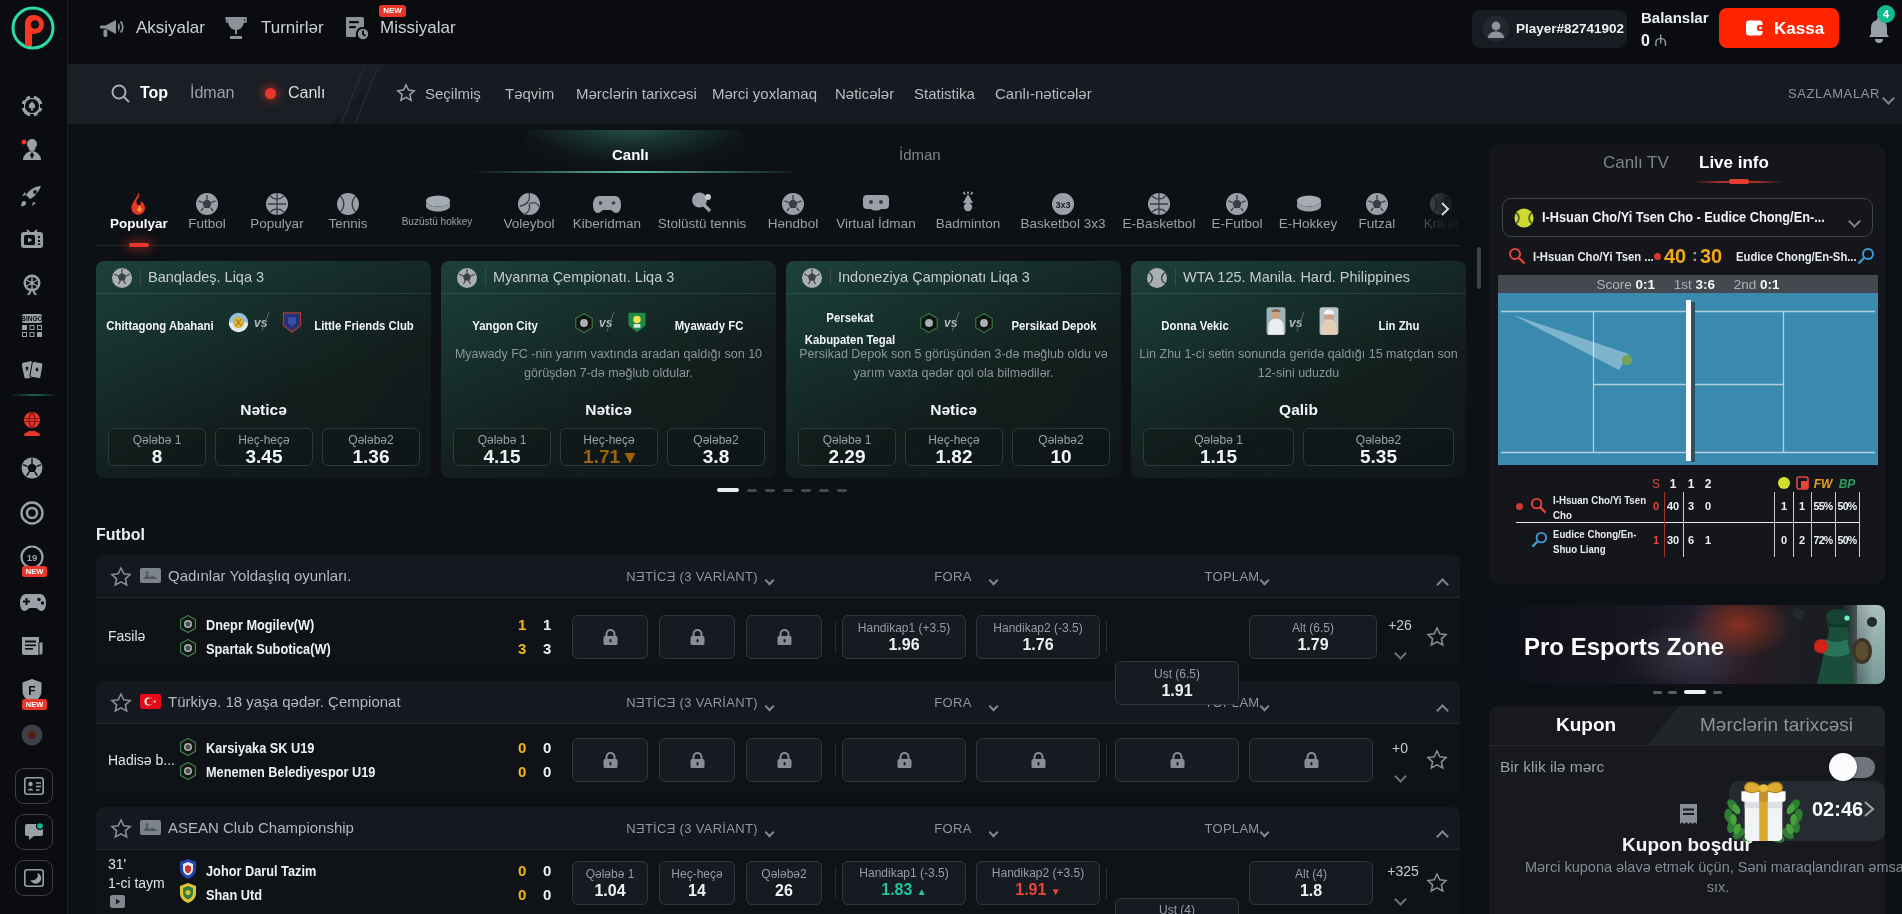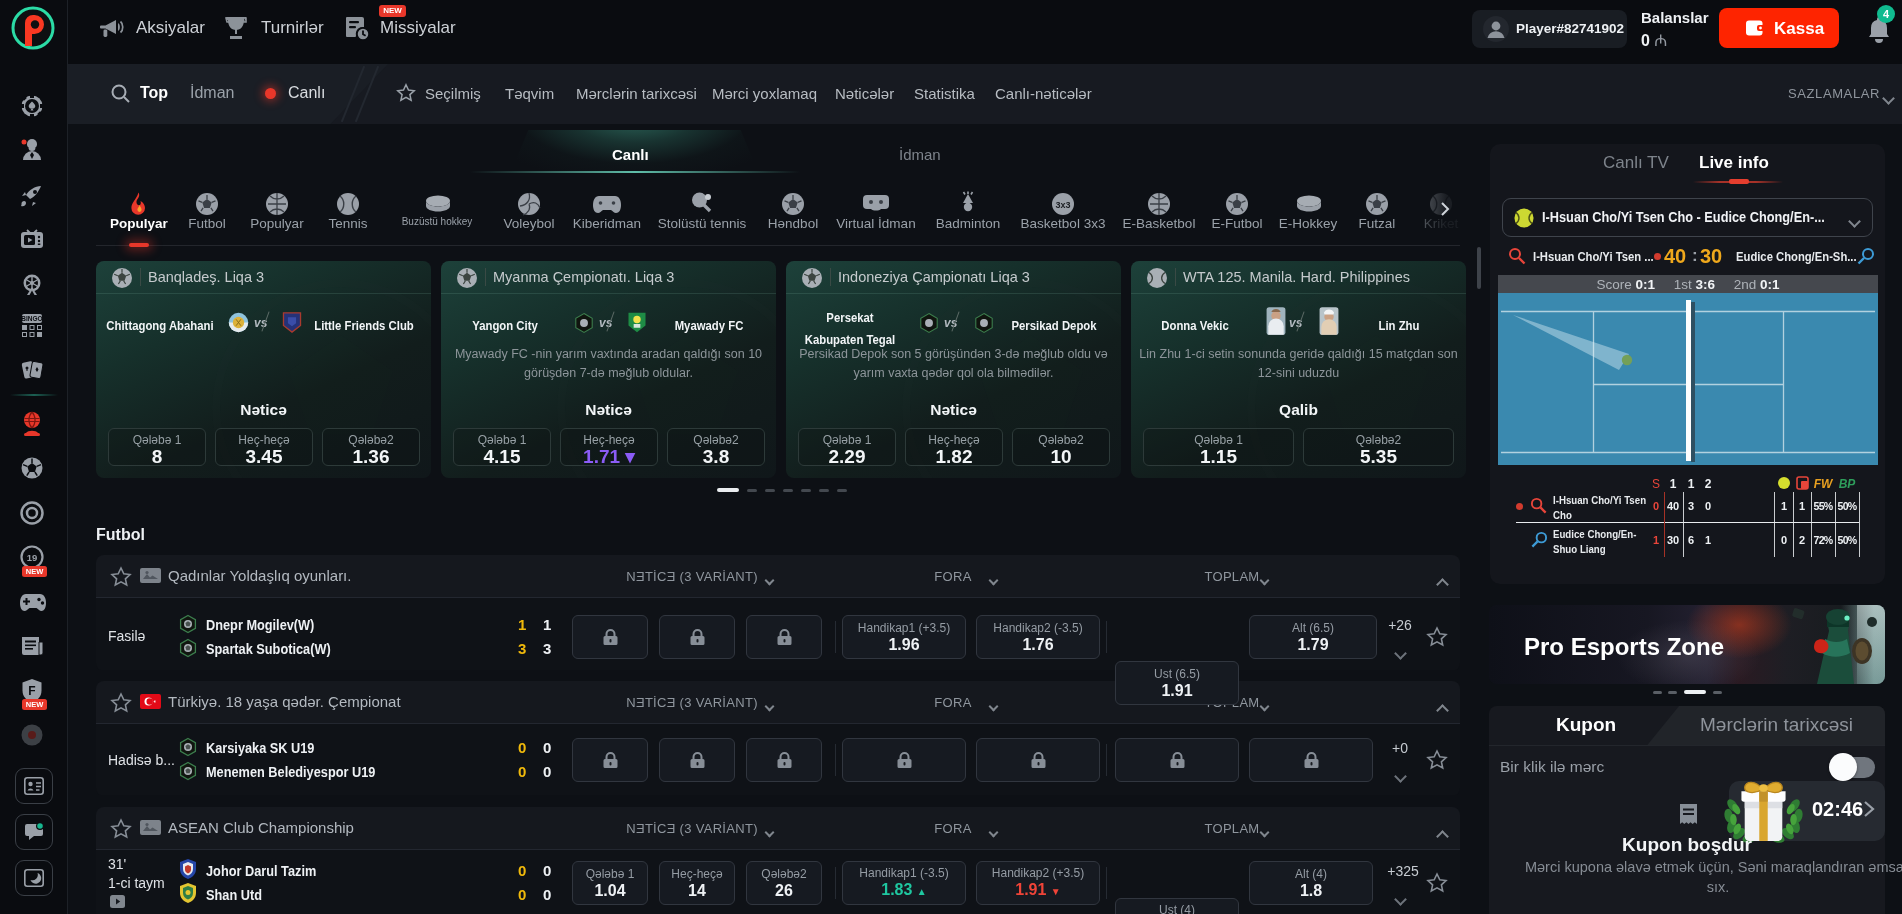--- a/index.html
+++ b/index.html
@@ -250,21 +250,21 @@
 <div style="position:absolute;left:158px;top:55px;font-size:12px;font-style:italic;font-weight:bold;color:#b3bac0;">vs</div>
 <div style="position:absolute;left:169px;top:50px;width:1px;height:21px;background:#5c6a66;transform:rotate(20deg);"></div>
 <div style="position:absolute;left:0;top:140px;width:335px;text-align:center;font-size:15.5px;font-weight:bold;color:#f2f5f7;">Nəticə</div>
 </div>
 <div class="card-btn" style="left:453px;top:428px;width:98px;">
     <div class="lbl">Qələbə 1</div>
     <div class="val" style="color:#f2f5f7;">4.15</div>
   </div>
 <div class="card-btn" style="left:560px;top:428px;width:98px;">
     <div class="lbl">Heç-heçə</div>
-    <div class="val" style="color:#8b5cf6;">1.71 ▾</div>
+    <div class="val" style="color:#a16207;">1.71 ▾</div>
   </div>
 <div class="card-btn" style="left:667px;top:428px;width:98px;">
     <div class="lbl">Qələbə2</div>
     <div class="val" style="color:#f2f5f7;">3.8</div>
   </div>
 <div class="abs" style="left:441px;top:261px;width:335px;height:217px;border-radius:8px;overflow:hidden;background:linear-gradient(155deg,#1d413a 0%,#16302b 30%,#121d1c 62%,#10171a 100%);">
 <svg style="position:absolute;right:-40px;bottom:-60px;opacity:.08;" width="260" height="260" viewBox="0 0 100 100">
       <circle cx="50" cy="50" r="48" fill="none" stroke="#2a3c38" stroke-width="3"></circle>
       <path d="M50 22l20 14-8 24H38l-8-24z" fill="#22332f"></path>
     </svg>

